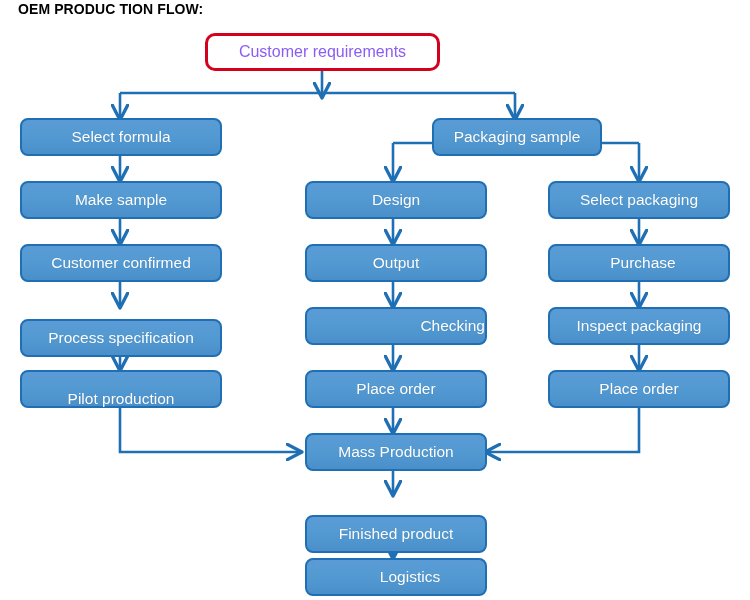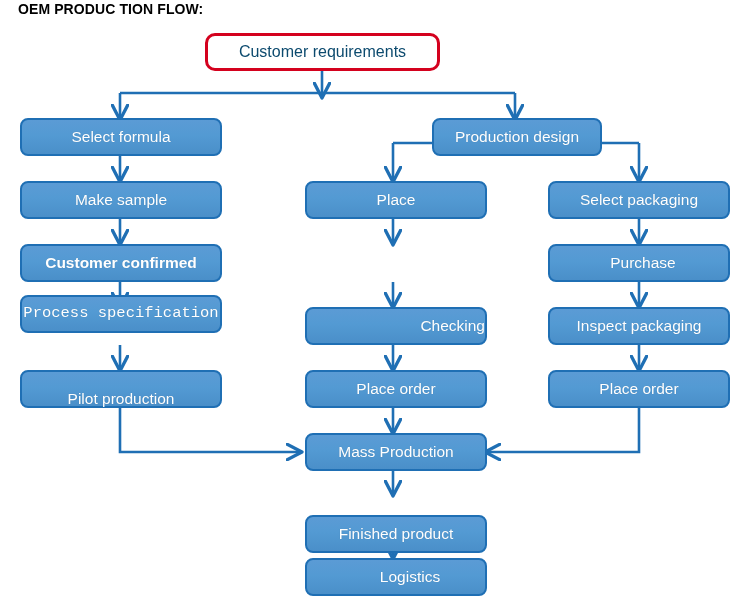--- a/index.html
+++ b/index.html
@@ -59,21 +59,21 @@
   .node.blue {
     background: linear-gradient(to bottom, #5b9bd5 0%, #539ad3 45%, #4a8fc9 100%);
     border: 2px solid #1f6fb4;
     color: #ffffff;
     text-shadow: 0 0 1px rgba(0,0,0,0.18);
   }
 
   .node.red {
     background: #ffffff;
     border: 3px solid #d4011e;
-    color: #0c4a6e;
+    color: #8b5cf6;
     border-radius: 10px;
     font-size: 16px;
   }
 </style>
 </head>
 <body>
 
 <div id="flow-root">
 
   <div class="title">OEM PRODUC TION FLOW:</div>
@@ -125,36 +125,39 @@
   <div class="node red" style="left:205px; top:33px; width:235px; height:38px;">
     <span>Customer requirements</span>
   </div>
 
   <div class="node blue" style="left:20px; top:118px; width:202px; height:38px;">
     <span>Select formula</span>
   </div>
   <div class="node blue" style="left:20px; top:181px; width:202px; height:38px;">
     <span>Make sample</span>
   </div>
-  <div class="node blue" style="left:20px; top:244px; width:202px; height:38px;font-weight:bold;">
+  <div class="node blue" style="left:20px; top:244px; width:202px; height:38px;">
     <span>Customer confirmed</span>
   </div>
-  <div class="node blue" style="left:20px; top:295px; width:202px; height:38px;font-family:Liberation Mono, monospace;">
+  <div class="node blue" style="left:20px; top:319px; width:202px; height:38px;">
     <span>Process specification</span>
   </div>
   <div class="node blue" style="left:20px; top:370px; width:202px; height:38px;align-items:flex-end;">
     <span>Pilot production</span>
   </div>
 
   <div class="node blue" style="left:432px; top:118px; width:170px; height:38px;">
-    <span>Production design</span>
+    <span>Packaging sample</span>
   </div>
 
   <div class="node blue" style="left:305px; top:181px; width:182px; height:38px;">
-    <span>Place</span>
+    <span>Design</span>
+  </div>
+  <div class="node blue" style="left:305px; top:244px; width:182px; height:38px;">
+    <span>Output</span>
   </div>
   <div class="node blue" style="left:305px; top:307px; width:182px; height:38px;justify-content:flex-end;">
     <span>Checking</span>
   </div>
   <div class="node blue" style="left:305px; top:370px; width:182px; height:38px;">
     <span>Place order</span>
   </div>
 
   <div class="node blue" style="left:548px; top:181px; width:182px; height:38px;">
     <span>Select packaging</span>

